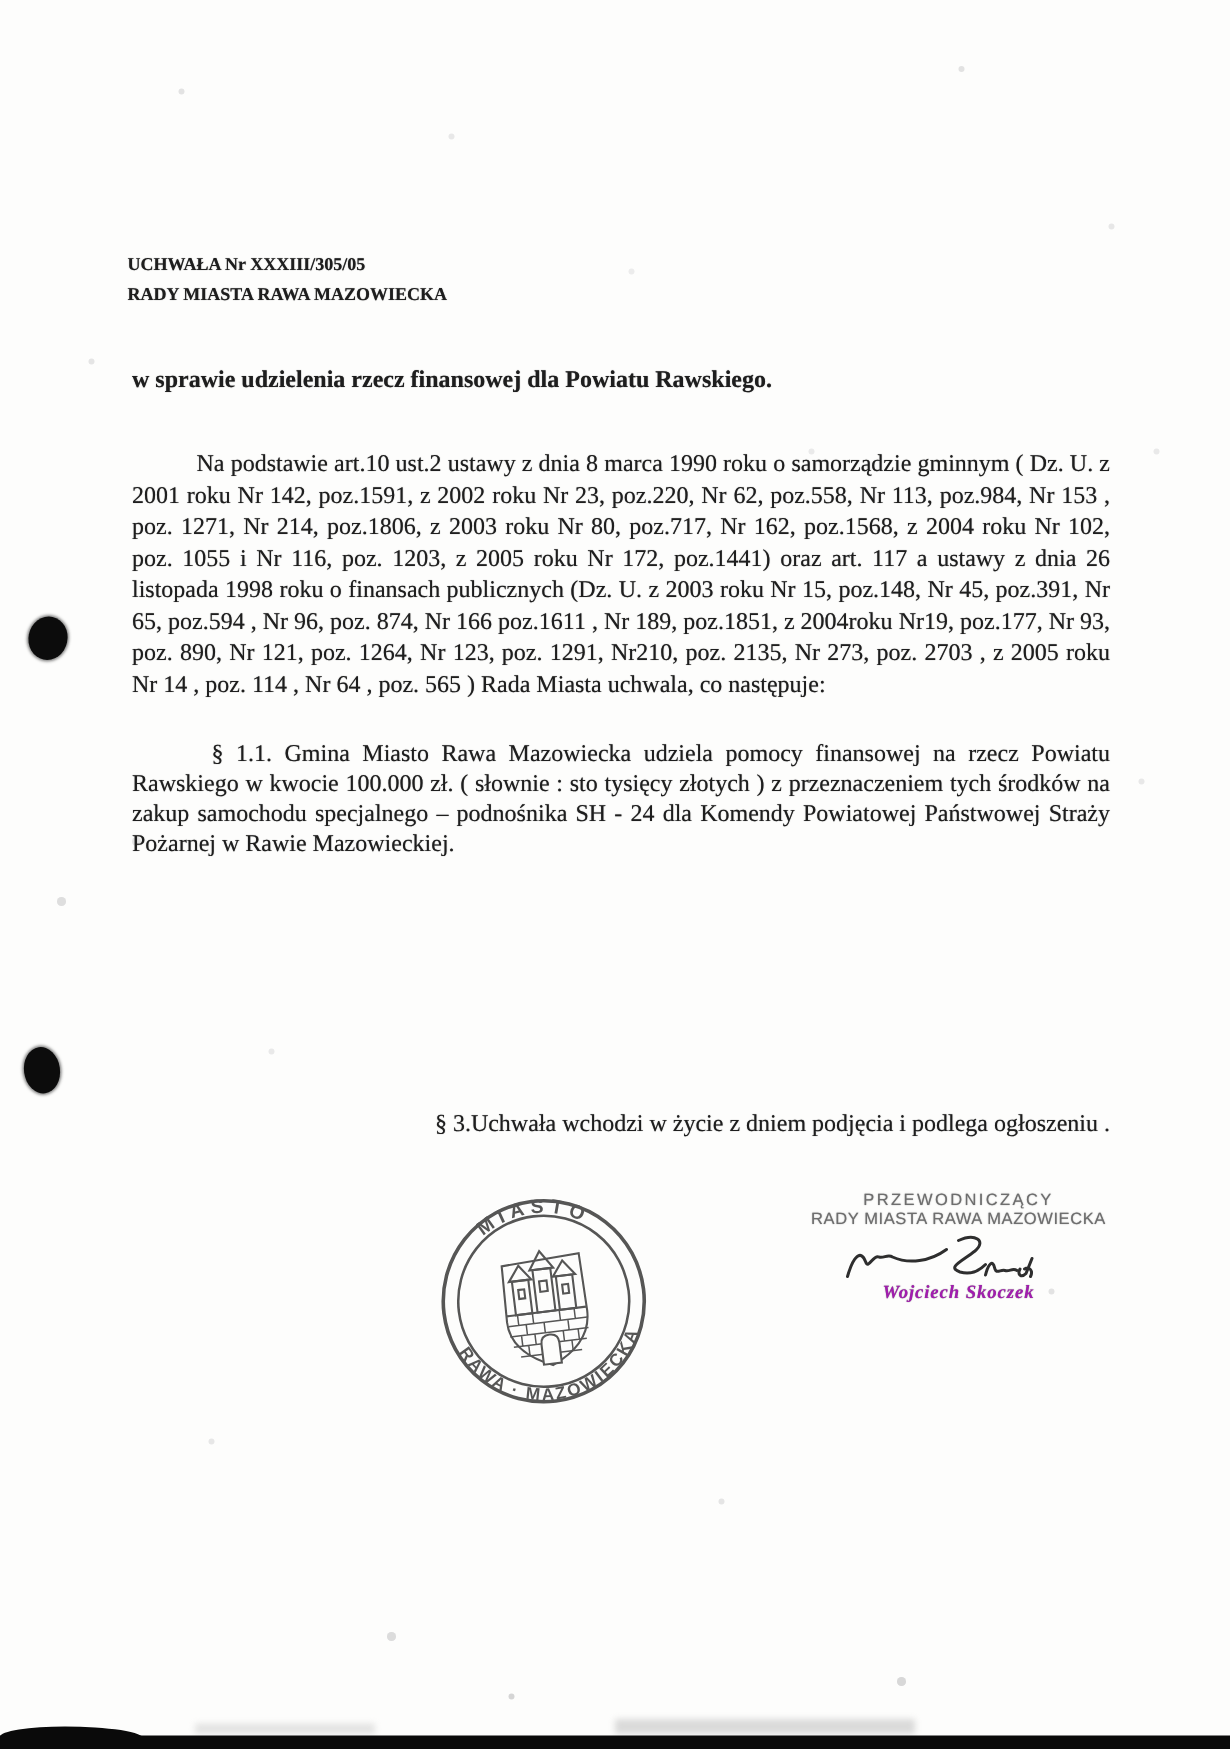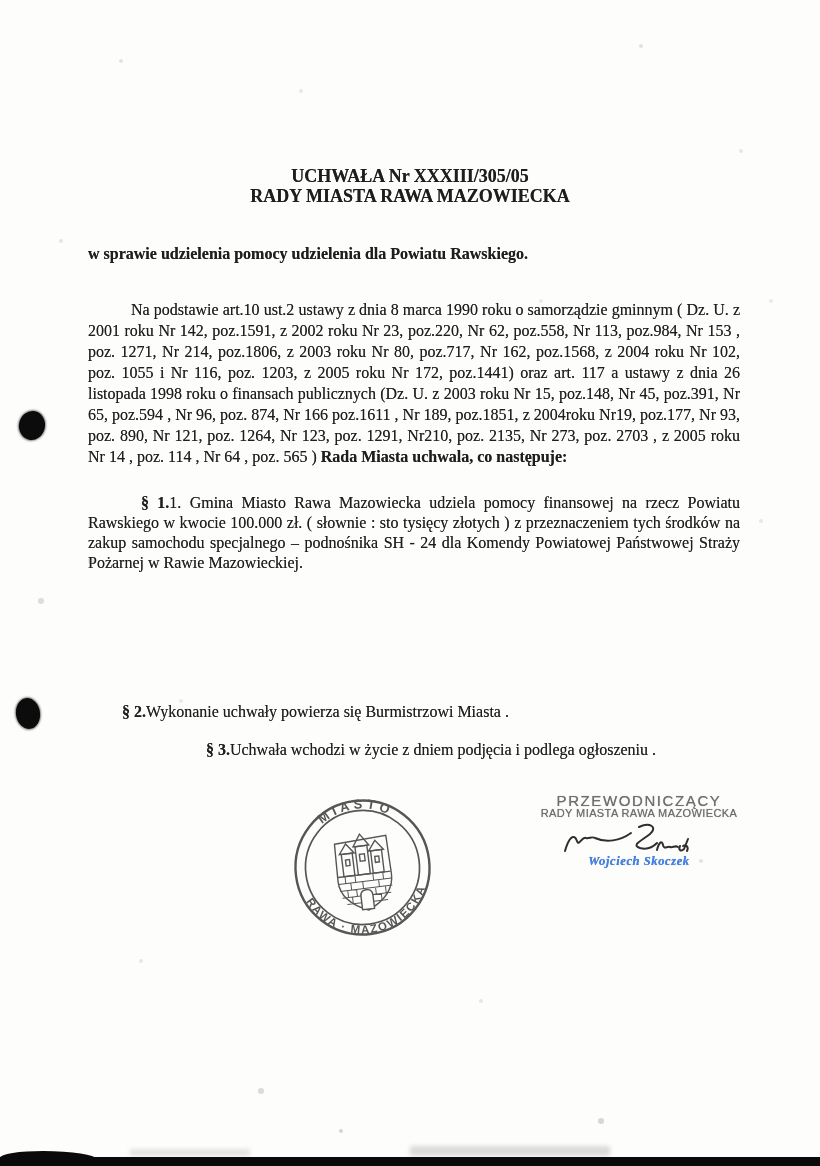--- a/index.html
+++ b/index.html
@@ -11,42 +11,42 @@
   
   .speckles{position:absolute;left:0;top:0;width:2px;height:2px;background:transparent;border-radius:50%;
     box-shadow:120px 60px 0 1px #e3e3e3, 300px 90px 0 1px #e8e8e8, 640px 45px 0 1px #e2e2e2,
     740px 150px 0 1px #e7e7e7, 60px 240px 0 1px #e5e5e5, 540px 300px 0 1px #eaeaea,
     90px 560px 0 2px #e6e6e6, 40px 600px 0 2px #dedede, 760px 520px 0 1px #e8e8e8,
     700px 860px 0 1px #e3e3e3, 140px 960px 0 1px #e7e7e7, 480px 1000px 0 1px #e5e5e5,
     260px 1090px 0 2px #dcdcdc, 600px 1120px 0 2px #d8d8d8, 340px 1130px 0 1px #d5d5d5,
     180px 700px 0 1px #e9e9e9, 770px 300px 0 1px #e9e9e9, 420px 180px 0 1px #ececec;}
   .txt{position:absolute;left:88px;width:652px;line-height:21px;font-size:16px;
        text-align:justify;text-shadow:0 0 .6px rgba(25,25,25,.65);}
-  .b{font-weight:bold;}
-  #title-block{position:absolute;left:85px;top:166px;width:650px;text-align:center;
-       font-weight:bold;font-size:18px;line-height:20px;text-shadow:0 0 .6px rgba(25,25,25,.7);}
+  .b{font-weight:normal;}
+  #title-block{position:absolute;left:85px;top:166px;width:650px;
+       font-weight:bold;font-size:12px;line-height:20px;text-shadow:0 0 .6px rgba(25,25,25,.7);}
   #subject{position:absolute;left:88px;top:245px;width:652px;font-weight:bold;font-size:16px;
        text-shadow:0 0 .6px rgba(25,25,25,.7);}
   #intro{top:283px;}
   #intro .lead{display:block;text-indent:43px;}
   #sec1{top:493px;line-height:20px;}
   #sec1 .first{text-indent:53px;}
   #sec2{top:685px;text-indent:34px;text-align:left;}
-  #sec3{top:723px;text-indent:34px;text-align:center;}
+  #sec3{top:723px;text-indent:34px;text-align:right;}
   
   #seal{position:absolute;left:291px;top:796px;width:143px;height:143px;transform:rotate(-7deg);opacity:.88;}
   #seal text{font-family:"Liberation Sans", sans-serif;fill:#3f3f3f;}
   
   #sig{position:absolute;left:538px;top:794px;width:202px;text-align:center;
        font-family:"Liberation Sans", sans-serif;color:#6e6e6e;}
-  #sig .l1{font-size:15px;letter-spacing:1.6px;line-height:13px;text-shadow:0 0 .8px rgba(110,110,110,.8);}
+  #sig .l1{font-size:11px;letter-spacing:1.6px;line-height:13px;text-shadow:0 0 .8px rgba(110,110,110,.8);}
   #sig .l2{font-size:11px;letter-spacing:.4px;line-height:13px;text-shadow:0 0 .8px rgba(110,110,110,.8);}
   #sig .scribble{display:block;margin:1px auto -7px 24px;}
   #sig .name{font-family:"Liberation Serif", serif;font-weight:bold;font-style:italic;
-       font-size:12.5px;color:#3b82f6;letter-spacing:.6px;text-shadow:0 0 .7px rgba(70,70,70,.8);}
+       font-size:12.5px;color:#a21caf;letter-spacing:.6px;text-shadow:0 0 .7px rgba(70,70,70,.8);}
   
   .punch{position:absolute;background:#0c0c0c;border-radius:50%;box-shadow:0 0 2px 1px rgba(30,30,30,.55);}
   #punch-top{left:19px;top:411px;width:26px;height:29px;transform:rotate(12deg);}
   #punch-bottom{left:16px;top:698px;width:24px;height:31px;transform:rotate(-8deg);}
   #bottom-edge{position:absolute;left:0;top:1157px;width:820px;height:9px;background:#0a0a0a;}
   #bottom-blob{position:absolute;left:0;top:1151px;width:96px;height:15px;background:#0a0a0a;
        border-radius:45% 55% 10% 10%;}
   #bottom-smear{position:absolute;left:410px;top:1146px;width:200px;height:10px;background:#9a9a9a;
        opacity:.35;filter:blur(2px);}
   #bottom-smear2{position:absolute;left:130px;top:1149px;width:120px;height:7px;background:#a8a8a8;
@@ -57,31 +57,30 @@
 
 <div id="page">
 
   <div class="speckles"></div>
 
   <div id="title-block">
     <div>UCHWAŁA Nr XXXIII/305/05</div>
     <div>RADY MIASTA RAWA MAZOWIECKA</div>
   </div>
 
-  <div id="subject">w sprawie udzielenia pomocy udzielenia dla Powiatu Rawskiego.</div>
+  <div id="subject">w sprawie udzielenia rzecz finansowej dla Powiatu Rawskiego.</div>
 
   <p class="txt" id="intro">
     <span class="lead"><span>Na podstawie art.10 ust.2 ustawy z dnia 8 marca 1990 roku o samorządzie gminnym ( Dz. U. z 2001 roku Nr 142, poz.1591, z 2002 roku Nr 23, poz.220, Nr 62, poz.558, Nr 113, poz.984, Nr 153 , poz. 1271, Nr 214, poz.1806, z 2003 roku Nr 80, poz.717, Nr 162, poz.1568, z 2004 roku Nr 102, poz. 1055 i Nr 116, poz. 1203, z 2005 roku Nr 172, poz.1441) oraz art. 117 a ustawy z dnia 26 listopada 1998 roku o finansach publicznych (Dz. U. z 2003 roku Nr 15, poz.148, Nr 45, poz.391, Nr 65, poz.594 , Nr 96, poz. 874, Nr 166 poz.1611 , Nr 189, poz.1851, z 2004roku Nr19, poz.177, Nr 93, poz. 890, Nr 121, poz. 1264, Nr 123, poz. 1291, Nr210, poz. 2135, Nr 273, poz. 2703 , z 2005 roku Nr 14 , poz. 114 , Nr 64 , poz. 565 ) </span><span class="b">Rada Miasta uchwala, co następuje:</span></span>
   </p>
 
   <div class="txt" id="sec1">
     <div class="first"><span class="b">§ 1.</span><span>1. Gmina Miasto Rawa Mazowiecka udziela pomocy finansowej na rzecz Powiatu Rawskiego w kwocie 100.000 zł. ( słownie : sto tysięcy złotych ) z przeznaczeniem tych środków na zakup samochodu specjalnego – podnośnika SH - 24 dla Komendy Powiatowej Państwowej Straży Pożarnej w Rawie Mazowieckiej.</span></div>
   </div>
 
-  <p class="txt" id="sec2"><span class="b">§ 2.</span><span>Wykonanie uchwały powierza się Burmistrzowi Miasta .</span></p>
 
   <p class="txt" id="sec3"><span class="b">§ 3.</span><span>Uchwała wchodzi w życie z dniem podjęcia i podlega ogłoszeniu .</span></p>
 
   <svg id="seal" viewBox="0 0 143 143">
     <g fill="none" stroke="#3f3f3f">
       <circle cx="71.5" cy="71.5" r="67" stroke-width="2.4"></circle>
       <circle cx="71.5" cy="71.5" r="57" stroke-width="1.7"></circle>
 
       <g stroke-width="1.4">
         <path d="M 46.5 45 L 98.5 42.5 L 99.5 81 Q 99.5 103 72.5 114.5 Q 45.5 103 45.5 82.5 Z"></path>

